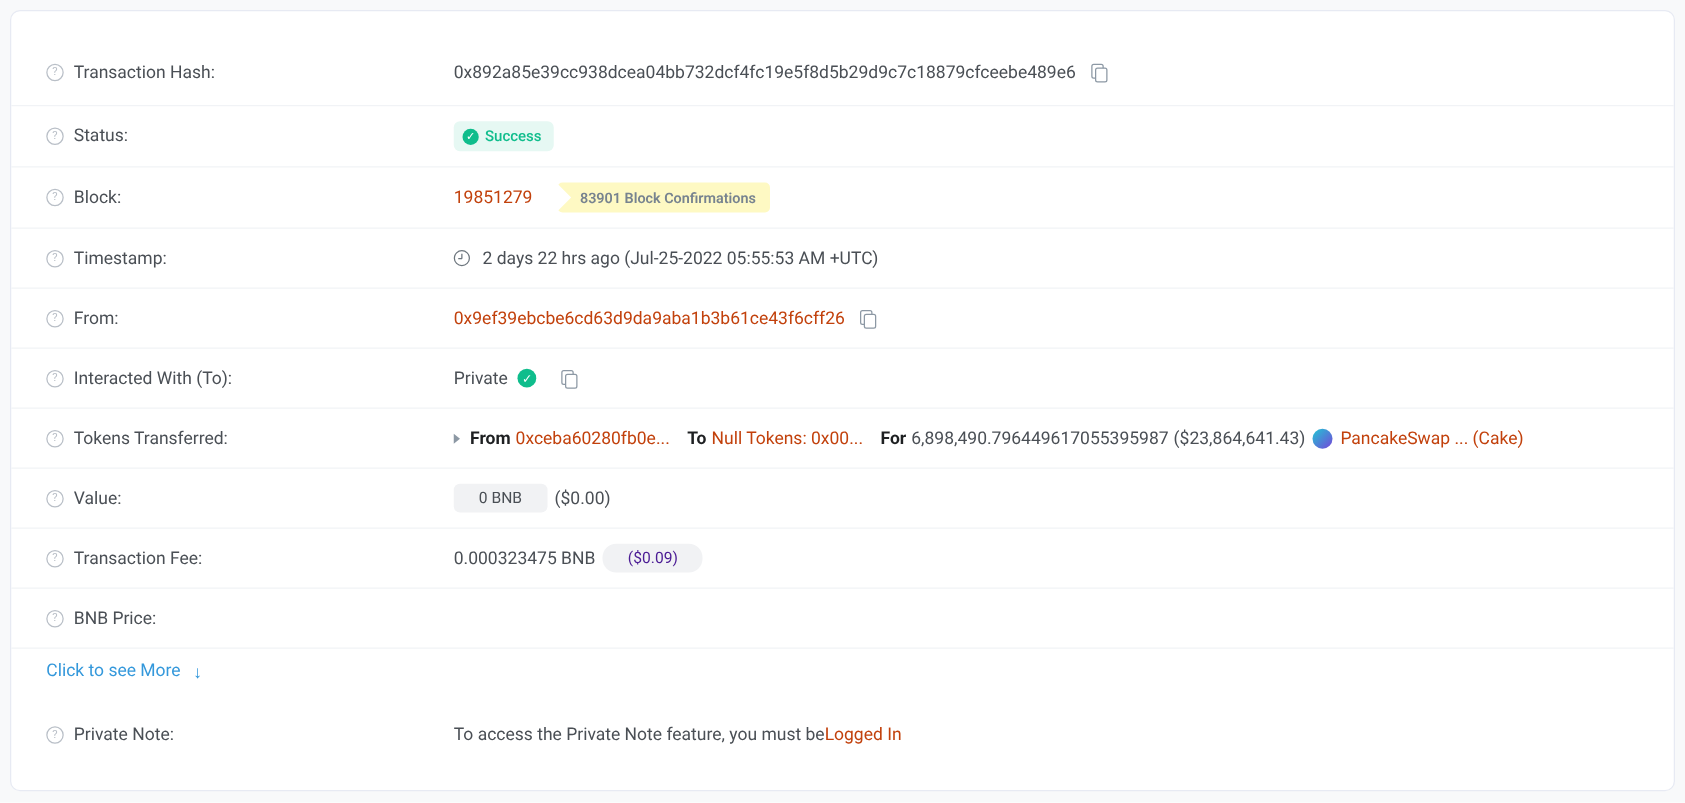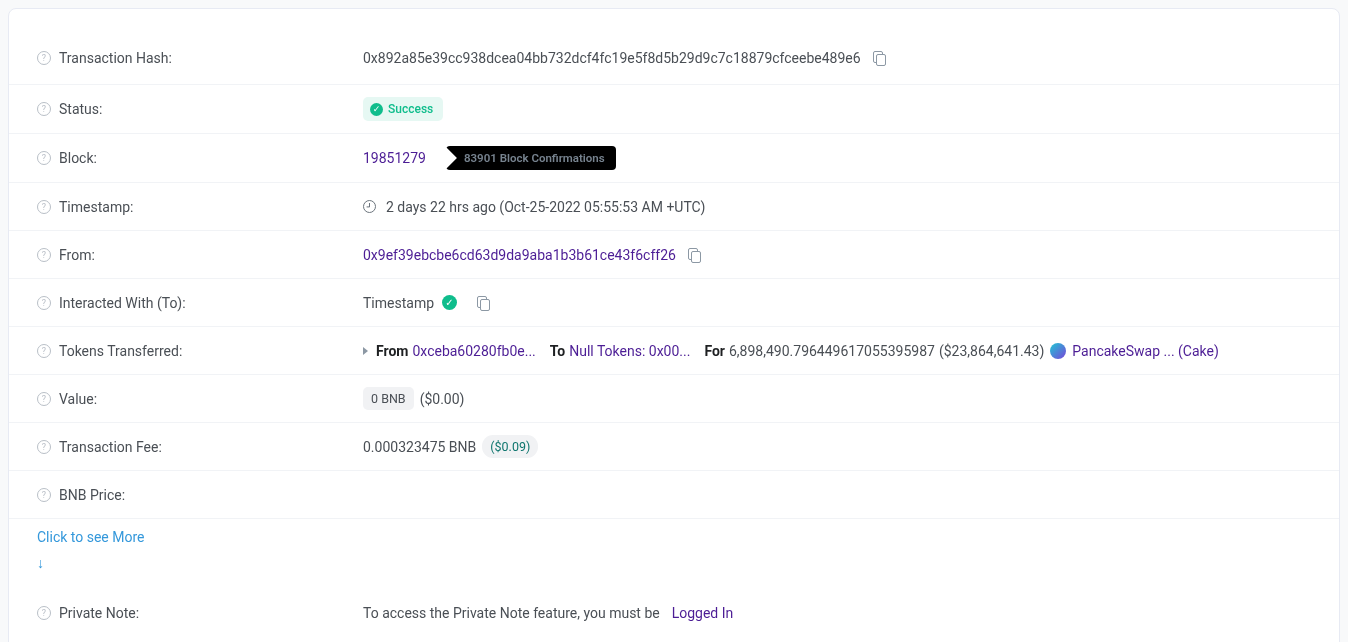--- a/index.html
+++ b/index.html
@@ -66,24 +66,24 @@
   .check-circle {
     width: 13px; height: 13px;
     background: #0fbd8c;
     border-radius: 50%;
     display: inline-flex;
     align-items: center;
     justify-content: center;
     color: #fff;
     font-size: 9px;
   }
-  .link { color: #4c1d95; cursor: pointer; }
+  .link { color: #c2410c; cursor: pointer; }
   .confirm-badge {
     position: relative;
-    background: #000000;
+    background: #fef9c3;
     color: #77838f;
     font-size: 11.5px;
     font-weight: 600;
     padding: 5px 11px 5px 18px;
     border-radius: 4px;
     margin-left: 14px;
   }
   .confirm-badge::before {
     content: "";
     position: absolute;
@@ -117,25 +117,25 @@
   }
   .copy-icon::before, .copy-icon::after {
     content: ""; position: absolute;
     border: 1.3px solid #8c98a4; border-radius: 2px;
   }
   .copy-icon::before { width: 8px; height: 10px; left: 0; top: 0; }
   .copy-icon::after  { width: 8px; height: 10px; left: 3px; top: 3px; background: #fff; }
   .pill {
     background: #f1f2f4;
     border-radius: 5px;
-    padding: 4px 8px;
+    padding: 4px 20px;
     font-size: 12.5px;
     color: #4a4f55;
   }
-  .pill-blue { color: #0f766e; border-radius: 11px; }
+  .pill-blue { color: #4c1d95; border-radius: 11px; }
   .muted { color: #4a4f55; }
   .verify-circle {
     width: 15px; height: 15px;
     background: #0fbd8c;
     border-radius: 50%;
     display: inline-flex;
     align-items: center;
     justify-content: center;
     color: #fff;
     font-size: 10px;
@@ -164,21 +164,20 @@
     padding: 10px 28px 18px 28px;
     display: flex;
     align-items: center;
   }
   .more-link {
     color: #3498db;
     cursor: pointer;
     display: inline-flex;
     align-items: flex-start;
     gap: 10px;
-    flex-direction: column;
   }
   .arrow-down {
     color: #3498db;
     font-size: 14px;
   }
   .first-row { padding-top: 6px; }
 </style>
 </head>
 <body>
 
@@ -219,42 +218,42 @@
     </div>
   </div>
 
   <div class="row">
     <div class="label-col">
       <span class="help-icon">?</span>
       <span>Timestamp:</span>
     </div>
     <div class="value-col">
       <span class="clock-icon"></span>
-      <span>2 days 22 hrs ago (Oct-25-2022 05:55:53 AM +UTC)</span>
+      <span>2 days 22 hrs ago (Jul-25-2022 05:55:53 AM +UTC)</span>
     </div>
   </div>
 
   <div class="row">
     <div class="label-col">
       <span class="help-icon">?</span>
       <span>From:</span>
     </div>
     <div class="value-col">
       <span class="link">0x9ef39ebcbe6cd63d9da9aba1b3b61ce43f6cff26</span>
       <span class="copy-icon"></span>
     </div>
   </div>
 
   <div class="row">
     <div class="label-col">
       <span class="help-icon">?</span>
       <span>Interacted With (To):</span>
     </div>
     <div class="value-col">
-      <span class="muted">Timestamp</span>
+      <span class="muted">Private</span>
       <span class="verify-circle">✓</span>
       <span class="copy-icon" style="margin-left:14px"></span>
     </div>
   </div>
 
   <div class="row">
     <div class="label-col">
       <span class="help-icon">?</span>
       <span>Tokens Transferred:</span>
     </div>
@@ -308,19 +307,19 @@
       <span>Click to see More</span>
       <span class="arrow-down">↓</span>
     </span>
   </div>
 
   <div class="row" style="border-bottom:none">
     <div class="label-col">
       <span class="help-icon">?</span>
       <span>Private Note:</span>
     </div>
-    <div class="value-col" style="gap:12px;">
+    <div class="value-col" style="gap:0;">
       <span>To access the Private Note feature, you must be </span>
       <span class="link">Logged In</span>
     </div>
   </div>
 
 </div>
 
 </body></html>

